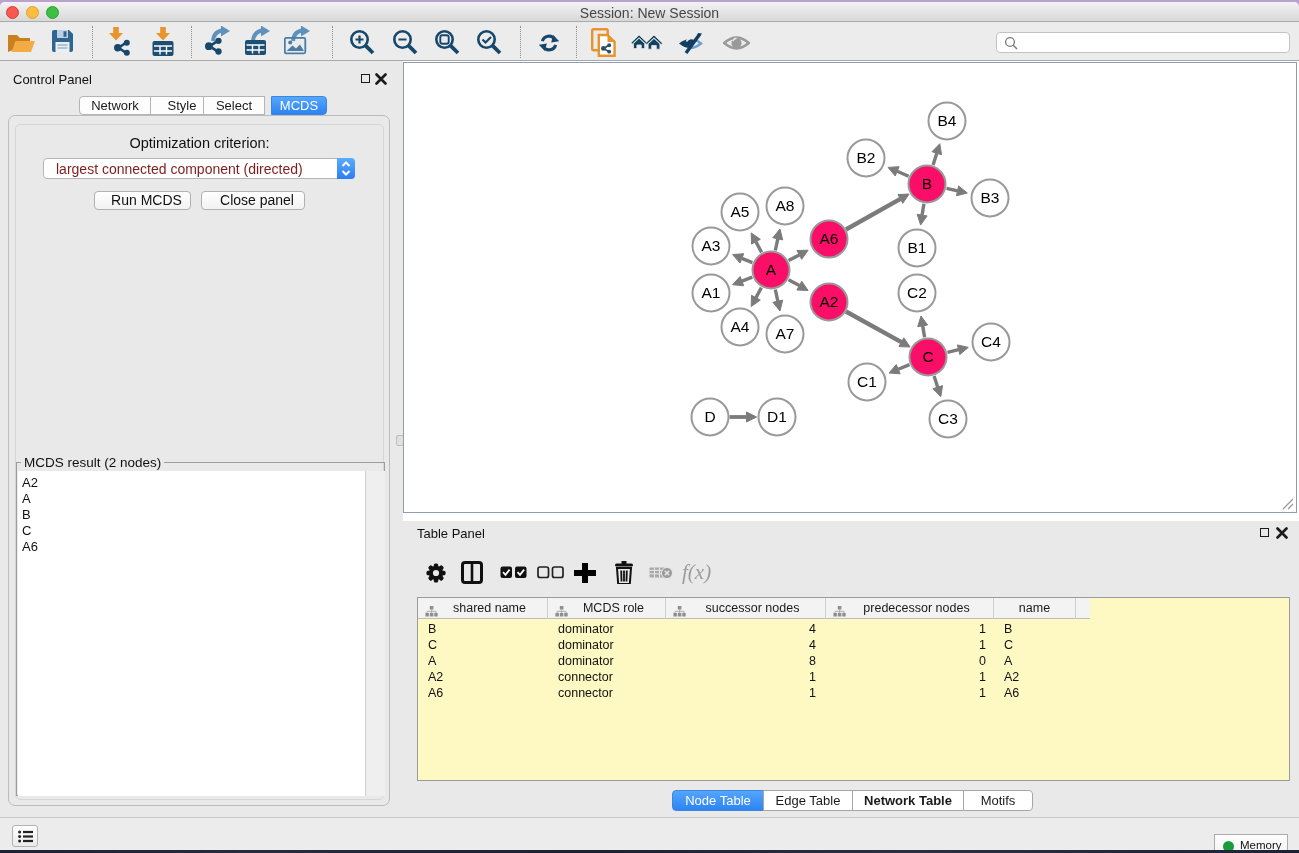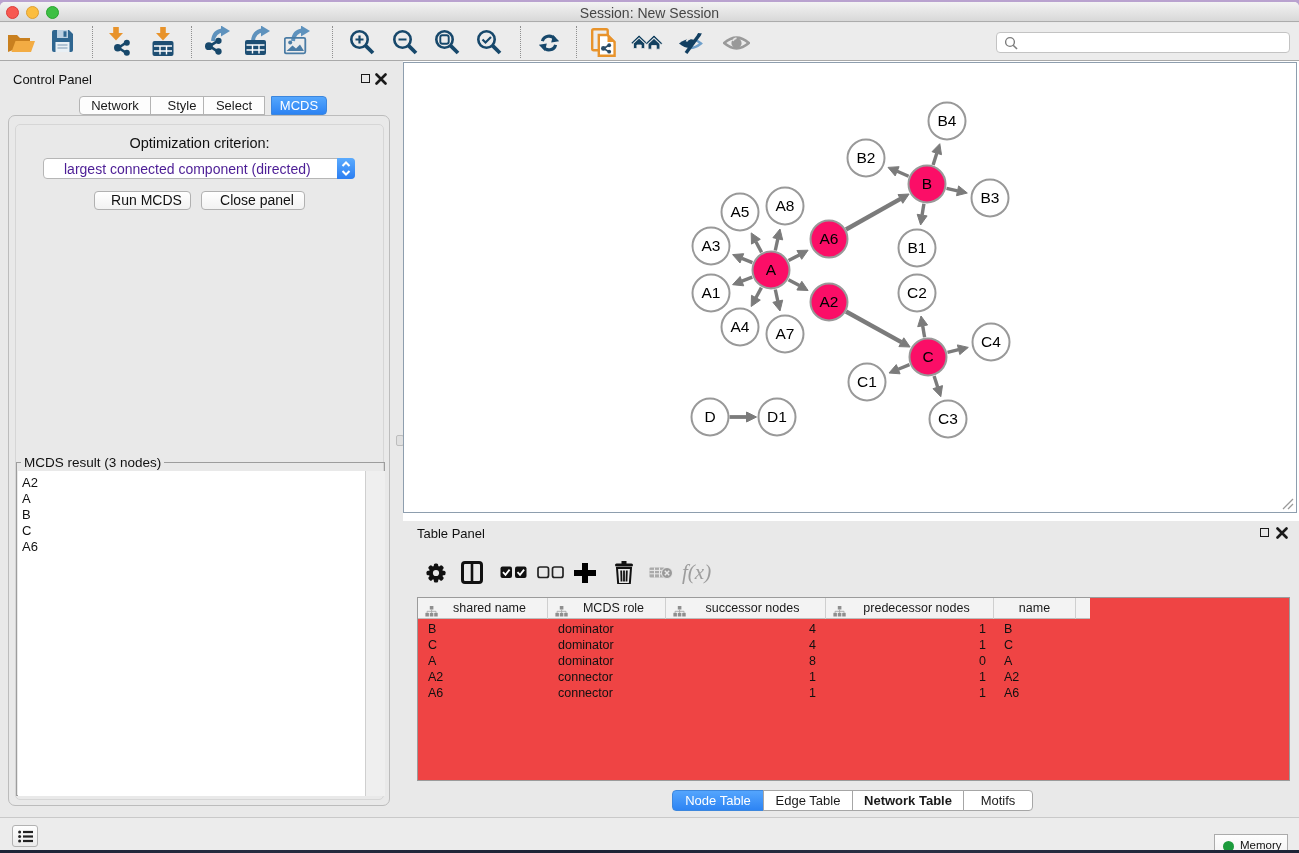--- a/index.html
+++ b/index.html
@@ -29,21 +29,21 @@
 #cp-tabs { position:absolute; left:79px; top:35px; height:19px; }
 .tab { position:absolute; top:0; height:19px; font-size:13px; color:#1a1a1a; text-align:center;
   line-height:18px; background:#fdfdfd; border:1px solid #b4b4b4; }
 .tab.sel { background:linear-gradient(#55a7fd,#2c83f3); color:#fff; border-color:#3c86dd; }
 #cp-box { position:absolute; left:8px; top:54px; width:382px; height:691px;
   border:1px solid #bcbcbc; border-radius:7px; background:#e9e9e9; }
 #cp-inner { position:absolute; left:6px; top:8px; width:369px; height:676px;
   border:1px solid #d6d6d6; border-radius:5px; background:#e9e9e9; }
 #optlabel { position:absolute; left:0; top:74px; width:399px; text-align:center; font-size:14.5px; color:#111; }
 #combo { position:absolute; left:43px; top:97px; width:312px; height:21px; background:#fff;
-  border:1px solid #b6b6b6; border-radius:4px; font-size:14px; color:#4c1d95; line-height:20px; padding-left:20px; }
+  border:1px solid #b6b6b6; border-radius:4px; font-size:14px; color:#7f1d1d; line-height:20px; padding-left:12px; }
 #combo .step { position:absolute; right:-1px; top:-1px; width:18px; height:21px; border-radius:0 4px 4px 0;
   background:linear-gradient(#5babfe,#2b7ef2); }
 .btn { position:absolute; top:130px; height:19px; background:linear-gradient(#ffffff,#f2f2f2);
   border:1px solid #b1b1b1; border-radius:4px; font-size:14px; color:#111; text-align:center; line-height:17px;padding-left:8px; }
 
 #fs { position:absolute; left:16px; top:401px; width:369px; height:334px; border:1px solid #9d9d9d; }
 #fs-legend { position:absolute; left:4px; top:-8px; background:#e9e9e9; padding:0 3px; font-size:13.5px; color:#111; }
 #fs-list { position:absolute; left:1px; top:8px; width:367px; height:325px; background:#fff; }
 #fs-scroll { position:absolute; right:0px; top:0px; width:20px; height:325px; background:#efefef;
   border-left:1px solid #cfcfcf; }
@@ -56,21 +56,21 @@
   background:linear-gradient(#f2f2f2,#d4d4d4); border-bottom:1px solid #a8a8a8; }
 #netbar .t1 { left:8px;  top:4px; width:12px; height:12px; background:#f75951; border:1px solid #da3e3a; }
 #netbar .t2 { left:28px; top:4px; width:12px; height:12px; background:#fbbd3f; border:1px solid #dd9e33; }
 #netbar .t3 { left:48px; top:4px; width:12px; height:12px; background:#3ebf44; border:1px solid #2aa32f; }
 #nettitle { position:absolute; top:4px; width:100%; text-align:center; font-size:13.5px; color:#3a3a3a; }
 svg text { font-family:"Liberation Sans",sans-serif; }
 
 #tp { position:absolute; left:403px; top:519px; width:896px; height:294px; background:#e9e9e9; }
 #tp-title { position:absolute; left:14px; top:5px; font-size:13px; color:#111; }
 #tp-toolbar { position:absolute; left:14px; top:25px; width:868px; height:44px; background:#e9e9e9; }
-#tbl { position:absolute; left:14px; top:76px; width:873px; height:184px; background:#ef4444; border:1px solid #9b9b9b; }
+#tbl { position:absolute; left:14px; top:76px; width:873px; height:184px; background:#fef9c3; border:1px solid #9b9b9b; }
 #tbl-head { position:absolute; left:0; top:0; width:672px; height:21px; background:#f3f3f3; border-bottom:1px solid #bdbdbd; }
 .hcell { position:absolute; top:0; height:21px; border-right:1px solid #cfcfcf; font-size:12.5px; color:#1a1a1a;
   text-align:center; line-height:20px; }
 .hico { position:absolute; left:7px; top:5px; }
 .trow { position:absolute; font-size:12.5px; color:#111; }
 #tp-tabs { position:absolute; left:269px; top:269px; height:21px; }
 .btab { position:absolute; top:0; height:21px; background:#fff; border:1px solid #a6a6a6; font-size:13px;
   color:#1a1a1a; text-align:center; line-height:20px; }
 .btab.sel { background:linear-gradient(#54a5fd,#2d84f4); color:#fff; border-color:#3c86dd; }
 
@@ -285,21 +285,21 @@
     <div class="btn" style="left:201px; width:104px;">Close panel</div>
     <div id="fs">
       <div id="fs-list">
         <div class="it" style="top:4px">A2</div>
         <div class="it" style="top:20px">A</div>
         <div class="it" style="top:36px">B</div>
         <div class="it" style="top:52px">C</div>
         <div class="it" style="top:68px">A6</div>
         <div id="fs-scroll"></div>
       </div>
-      <div id="fs-legend">MCDS result (3 nodes)</div>
+      <div id="fs-legend">MCDS result (2 nodes)</div>
     </div>
   </div>
   <div class="grip" style="left:396px; top:433px; width:8px; height:11px; border-radius:2px"></div>
   <div class="grip" style="left:1292px; top:431px; width:7px; height:11px; border-radius:2px"></div>
   <div class="grip" style="left:845px; top:512px; width:12px; height:7px; border-radius:2px"></div>
   <div id="rightdesk">
     <div id="netwin">
       <svg width="892" height="426" style="position:absolute;left:0;top:23px">
           <g stroke="#7b7b7b" fill="#7b7b7b">
             <line x1="348.3" y1="191.2" x2="337.9" y2="195.1" stroke-width="3.4"></line>

